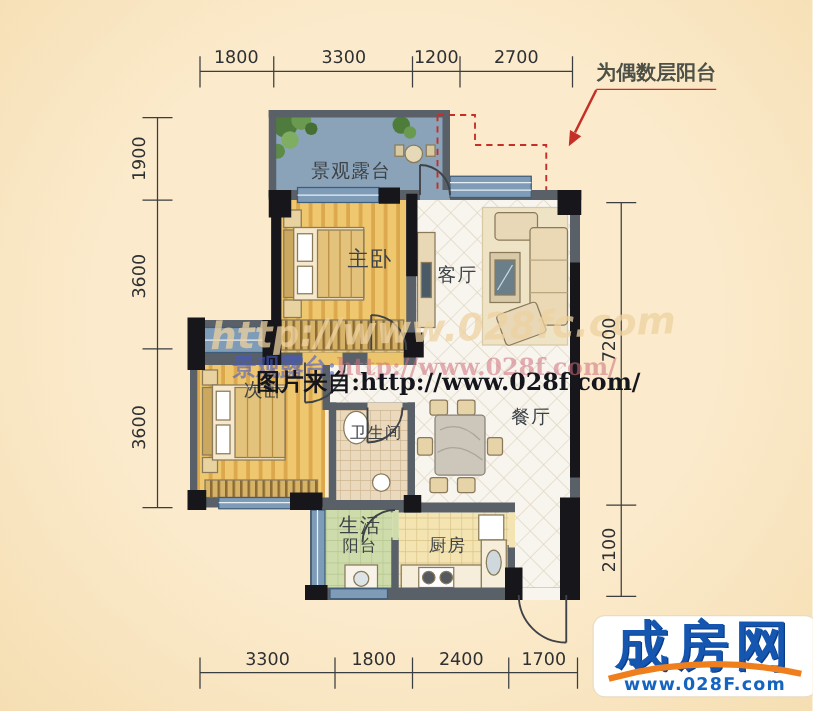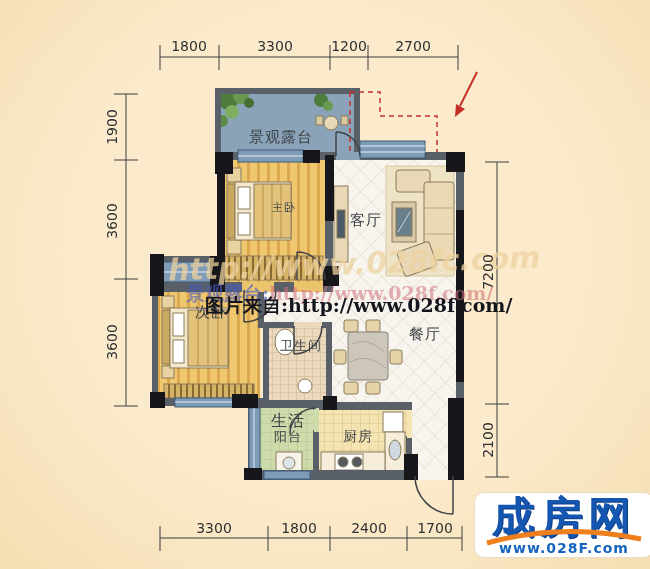--- a/index.html
+++ b/index.html
@@ -304,21 +304,21 @@
       <g>
         <path d="M160 538H462"></path>
         <path d="M160 526V551 M268 526V551 M330 526V551 M407 526V551 M462 526V551"></path>
       </g>
     </g>
   </svg>
 
   <div class="wm-ghost">http://www.028fc.com</div>
 
   <div class="room-label" style="left:281px;top:137px;font-size:15px">景观露台</div>
-  <div class="room-label" style="left:284px;top:207px;font-size:11px">主卧</div>
+  <div class="room-label" style="left:296px;top:207px;font-size:17px">主卧</div>
   <div class="room-label" style="left:366px;top:220px;font-size:15px">客厅</div>
   <div class="room-label" style="left:211px;top:312px;font-size:15px">次卧</div>
   <div class="room-label" style="left:301px;top:346px;font-size:13px">卫生间</div>
   <div class="room-label" style="left:425px;top:334px;font-size:15px">餐厅</div>
   <div class="room-label" style="left:288px;top:421px;font-size:16px">生活</div>
   <div class="room-label" style="left:288px;top:437px;font-size:13px">阳台</div>
   <div class="room-label" style="left:358px;top:437px;font-size:14px">厨房</div>
 
   <div class="dim-label" style="left:189px;top:46px">1800</div>
   <div class="dim-label" style="left:275px;top:46px">3300</div>
@@ -335,20 +335,21 @@
   <div class="dim-label" style="left:214px;top:528px">3300</div>
   <div class="dim-label" style="left:299px;top:528px">1800</div>
   <div class="dim-label" style="left:369px;top:528px">2400</div>
   <div class="dim-label" style="left:435px;top:528px">1700</div>
 
   <div class="wm-colored"><span class="pre">景观露台:</span><span class="url">http://www.028f.com/</span></div>
   <div class="wm-black">图片来自:http://www.028f.com/</div>
 
   <div class="annotation">
     <br>
+    <span class="uline">为偶数层阳台</span>
   </div>
 
   <div class="logo">
     <div class="logo-name">成房网</div>
     <svg class="logo-swoosh" width="178" height="64" viewBox="0 0 178 64">
       <path d="M12 50 Q88 29 166 46" stroke="#ee7f1c" stroke-width="5" fill="none"></path>
     </svg>
     <div class="logo-url">www.028F.com</div>
   </div>
 

